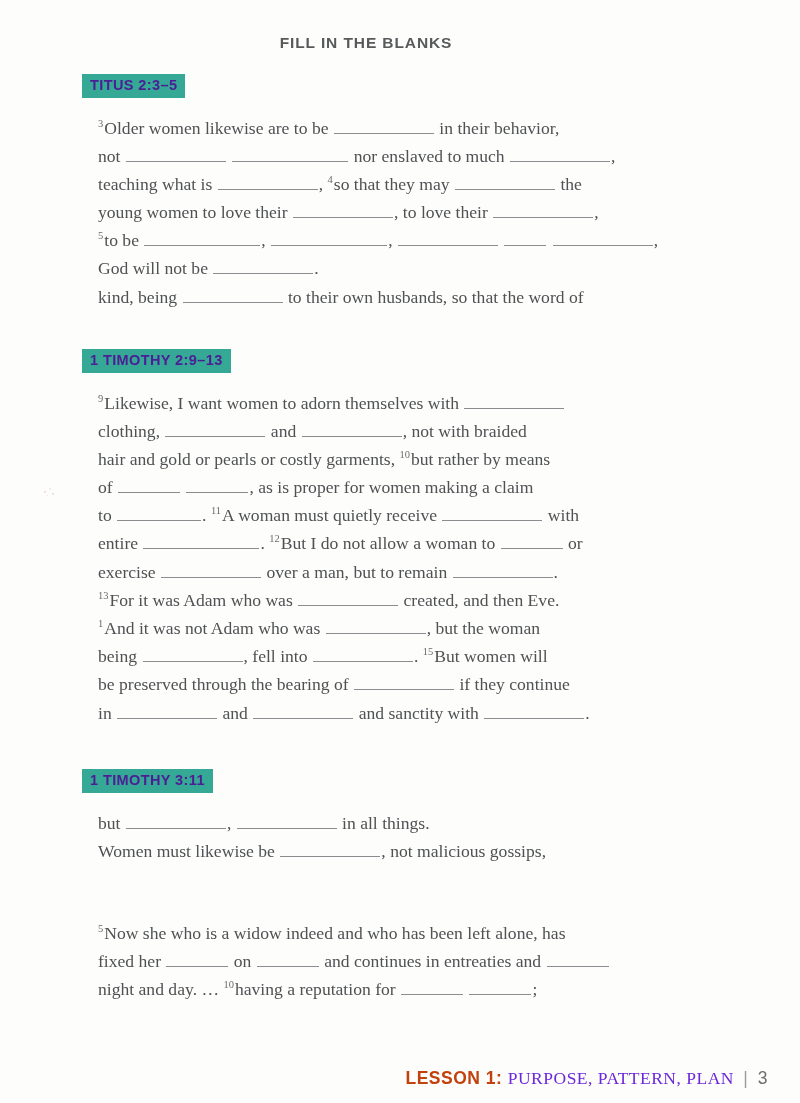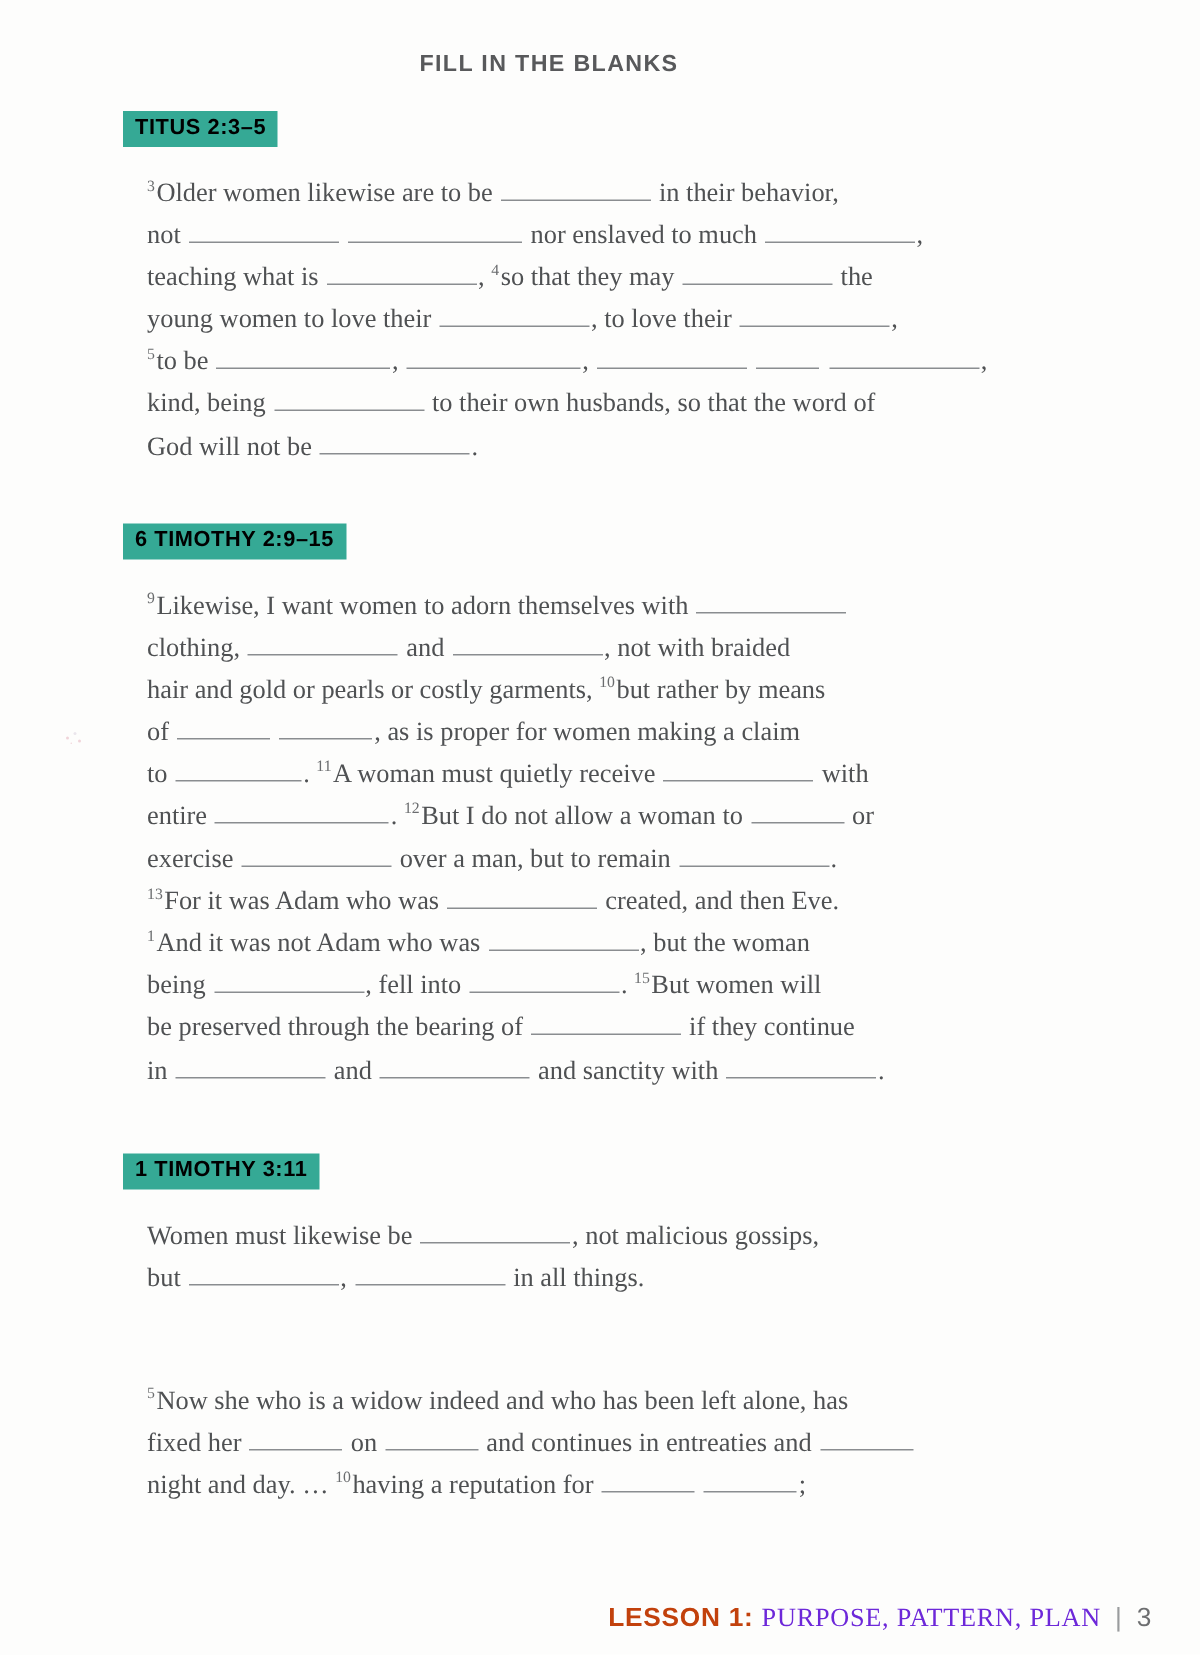--- a/index.html
+++ b/index.html
@@ -31,21 +31,21 @@
   }
 
   
   .passage {
     position: absolute;
     left: 82px;
   }
   .ref-label {
     display: inline-block;
     background: #35a995;
-    color: #000000;
+    color: #4c1d95;
     font-family: "Liberation Sans", sans-serif;
     font-weight: bold;
     font-size: 14.5px;
     letter-spacing: 0.4px;
     padding: 4px 8px 5px 8px;
     line-height: 1;
     white-space: nowrap;
   }
   .verse-body {
     margin-top: 16px;
@@ -127,48 +127,48 @@
 <div class="page-title">FILL IN THE BLANKS</div>
 
 <div class="passage" style="top:74px;">
   <div class="ref-label">TITUS 2:3–5</div>
   <div class="verse-body">
     <div class="ln"><sup class="vnum">3</sup>Older women likewise are to be <span class="blank b-l"></span> in their behavior,</div>
     <div class="ln">not <span class="blank b-l"></span> <span class="blank b-xl"></span> nor enslaved to much <span class="blank b-l"></span>,</div>
     <div class="ln">teaching what is <span class="blank b-l"></span>, <sup class="vnum">4</sup>so that they may <span class="blank b-l"></span> the</div>
     <div class="ln">young women to love their <span class="blank b-l"></span>, to love their <span class="blank b-l"></span>,</div>
     <div class="ln"><sup class="vnum">5</sup>to be <span class="blank b-xl"></span>, <span class="blank b-xl"></span>, <span class="blank b-l"></span> <span class="blank b-xs"></span> <span class="blank b-l"></span>,</div>
+    <div class="ln">God will not be <span class="blank b-l"></span>.</div>
     <div class="ln">kind, being <span class="blank b-l"></span> to their own husbands, so that the word of</div>
-    <div class="ln">God will not be <span class="blank b-l"></span>.</div>
   </div>
 </div>
 
 <div class="passage" style="top:349px;">
-  <div class="ref-label">6 TIMOTHY 2:9–15</div>
+  <div class="ref-label">1 TIMOTHY 2:9–13</div>
   <div class="verse-body">
     <div class="ln"><sup class="vnum">9</sup>Likewise, I want women to adorn themselves with <span class="blank b-l"></span></div>
     <div class="ln">clothing, <span class="blank b-l"></span> and <span class="blank b-l"></span>, not with braided</div>
     <div class="ln">hair and gold or pearls or costly garments, <sup class="vnum">10</sup>but rather by means</div>
     <div class="ln">of <span class="blank b-s"></span> <span class="blank b-s"></span>, as is proper for women making a claim</div>
     <div class="ln">to <span class="blank b-m"></span>. <sup class="vnum">11</sup>A woman must quietly receive <span class="blank b-l"></span> with</div>
     <div class="ln">entire <span class="blank b-xl"></span>. <sup class="vnum">12</sup>But I do not allow a woman to <span class="blank b-s"></span> or</div>
     <div class="ln">exercise <span class="blank b-l"></span> over a man, but to remain <span class="blank b-l"></span>.</div>
     <div class="ln"><sup class="vnum">13</sup>For it was Adam who was <span class="blank b-l"></span> created, and then Eve.</div>
     <div class="ln"><sup class="vnum">1</sup>And it was not Adam who was <span class="blank b-l"></span>, but the woman</div>
     <div class="ln">being <span class="blank b-l"></span>, fell into <span class="blank b-l"></span>. <sup class="vnum">15</sup>But women will</div>
     <div class="ln">be preserved through the bearing of <span class="blank b-l"></span> if they continue</div>
     <div class="ln">in <span class="blank b-l"></span> and <span class="blank b-l"></span> and sanctity with <span class="blank b-l"></span>.</div>
   </div>
 </div>
 
 <div class="passage" style="top:769px;">
   <div class="ref-label">1 TIMOTHY 3:11</div>
   <div class="verse-body">
+    <div class="ln">but <span class="blank b-l"></span>, <span class="blank b-l"></span> in all things.</div>
     <div class="ln">Women must likewise be <span class="blank b-l"></span>, not malicious gossips,</div>
-    <div class="ln">but <span class="blank b-l"></span>, <span class="blank b-l"></span> in all things.</div>
   </div>
 </div>
 
 <div class="passage" style="top:903px;">
   <div class="verse-body" style="width:630px;">
     <div class="ln"><sup class="vnum">5</sup>Now she who is a widow indeed and who has been left alone, has</div>
     <div class="ln">fixed her <span class="blank b-s"></span> on <span class="blank b-s"></span> and continues in entreaties and <span class="blank b-s"></span></div>
     <div class="ln">night and day. … <sup class="vnum">10</sup>having a reputation for <span class="blank b-s"></span> <span class="blank b-s"></span>;</div>
   </div>
 </div>

